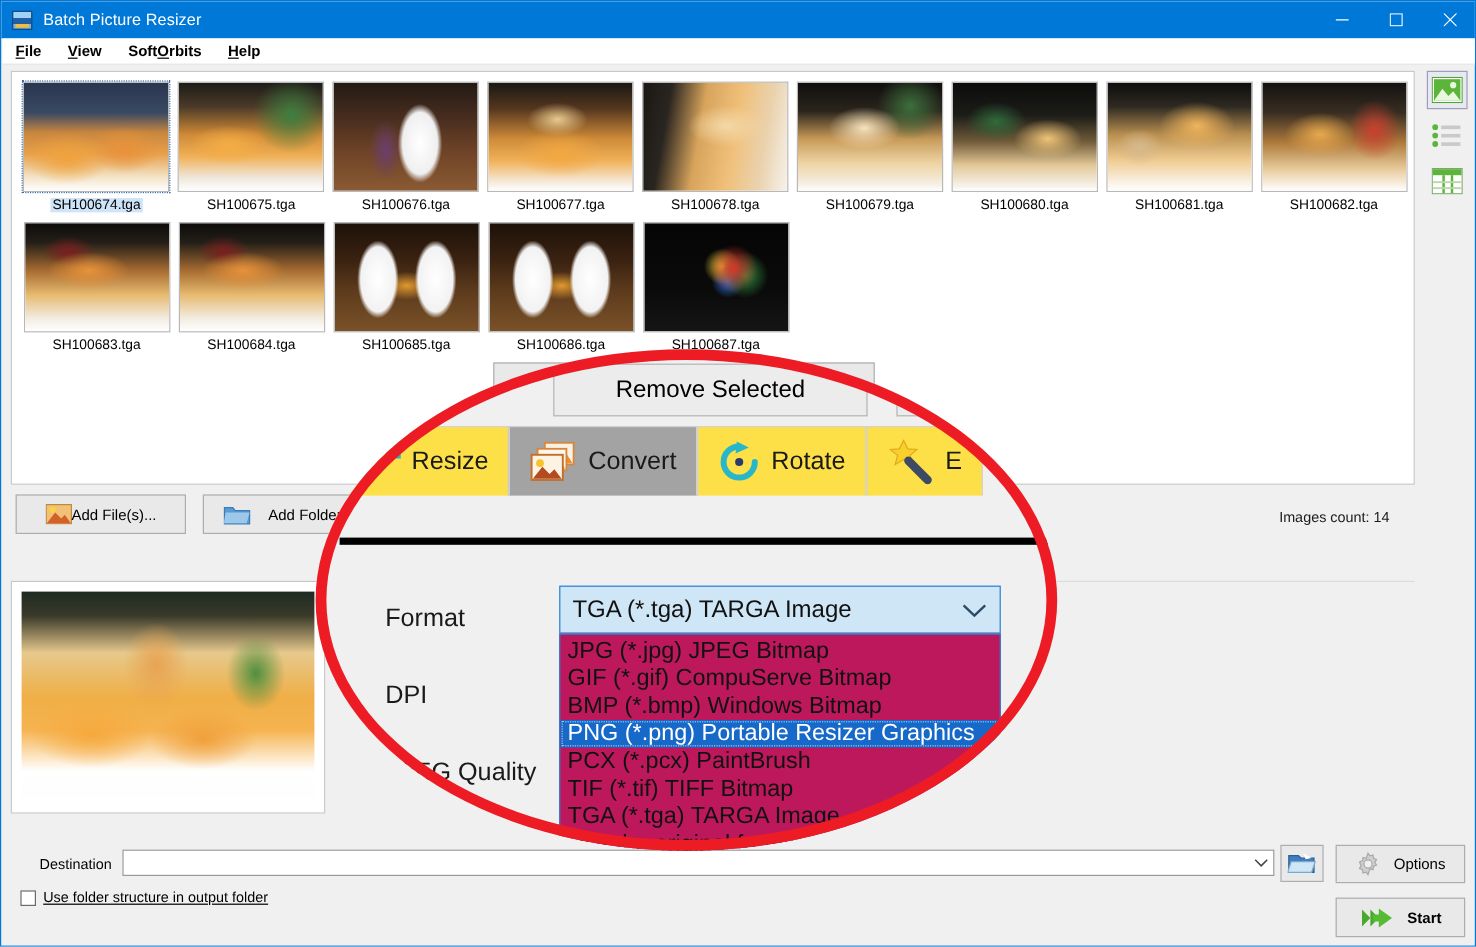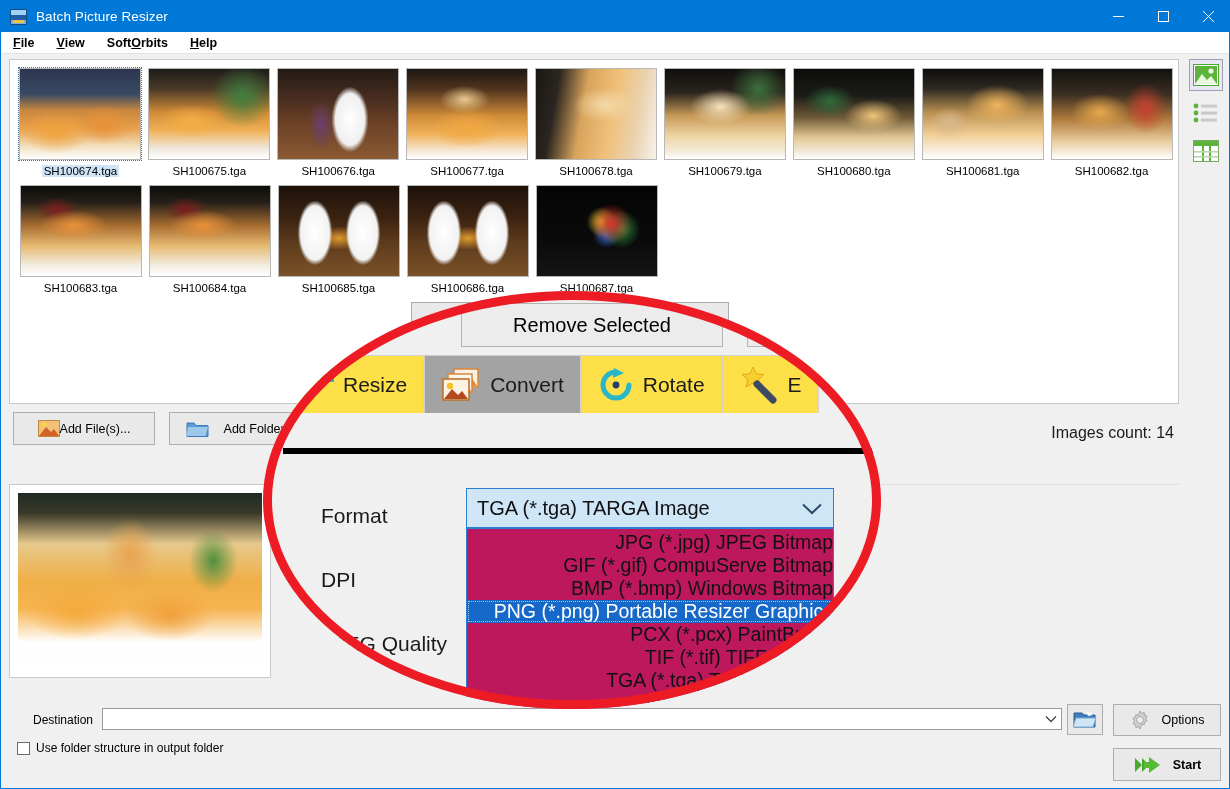--- a/index.html
+++ b/index.html
@@ -8,21 +8,20 @@
     font-family: "Liberation Sans", sans-serif;
     background: #ffffff;
     overflow: hidden;
   }
   .app {
     position: relative;
     width: 1230px; height: 789px;
     background: #f0f0f0;
     border: 1px solid #0078d7;
     overflow: hidden;
-    text-align: right;
   }
 
   
   .titlebar {
     position: absolute; left: 0; top: 0; width: 1230px; height: 31px;
     background: #0078d7;
     display: flex; align-items: center;
   }
   .title-icon {
     width: 17px; height: 16px; margin-left: 9px; margin-right: 9px;
@@ -142,21 +141,21 @@
   .btn {
     background: #e9e9e9; border: 1px solid #adadad; font-size: 12.5px; color: #000;
     display: flex; align-items: center; justify-content: center;
   }
   .remove-btn { position: absolute; left: 410px; top: 301px; width: 212px; height: 35px; }
   .remove-btn span { margin-left: 4px; }
   .updown-btn { position: absolute; left: 650px; top: 301px; width: 78px; height: 35px; }
   .addfile-btn { position: absolute; left: 12px; top: 411px; width: 142px; height: 33px; }
   .addfolder-btn { position: absolute; left: 168px; top: 411px; width: 142px; height: 33px; gap: 14px; }
   .imgcount {
-    position: absolute; right: 55px; top: 423px; font-size: 16px; color: #1a1a1a;
+    position: absolute; right: 71px; top: 423px; font-size: 12px; color: #1a1a1a;
   }
 
   
   .preview {
     position: absolute; left: 8px; top: 483px; width: 262px; height: 194px;
     background: #ffffff; border: 1px solid #c8c8c8; overflow: hidden;
   }
   .preview .photo {
     position: absolute; left: 8px; top: 8px; right: 8px; height: 170px;
     background:
@@ -178,21 +177,21 @@
     background: #ffffff; border: 1px solid #9a9a9a;
     display: flex; align-items: center; padding-left: 4px; font-size: 12px; color: #000;
   }
   .dest-caret {
     position: absolute; right: 4px; top: 0; height: 20px; display: flex; align-items: center;
   }
   .browse-btn {
     position: absolute; left: 1066px; top: 703px; width: 36px; height: 31px;
     background: #e9e9e9; border: 1px solid #adadad; display:flex; align-items:center; justify-content:center;
   }
-  .chk-row { position: absolute; left: 16px; top: 740px; display: flex; align-items: center; }
+  .chk-row { position: absolute; left: 16px; top: 740px; display: flex; align-items: center; text-decoration: underline; }
   .chk {
     width: 13px; height: 13px; background: #fff; border: 1px solid #6b6b6b; margin-right: 6px;
   }
   .chk-label { font-size: 12px; color: #000; }
   .options-btn { position: absolute; left: 1112px; top: 703px; width: 108px; height: 32px; gap: 10px; }
   .start-btn { position: absolute; left: 1112px; top: 747px; width: 108px; height: 33px; gap: 10px; font-weight: bold; }
 
   
   .mag-wrap {
     position: absolute; left: 262px; top: 290px; width: 618px; height: 418px;

